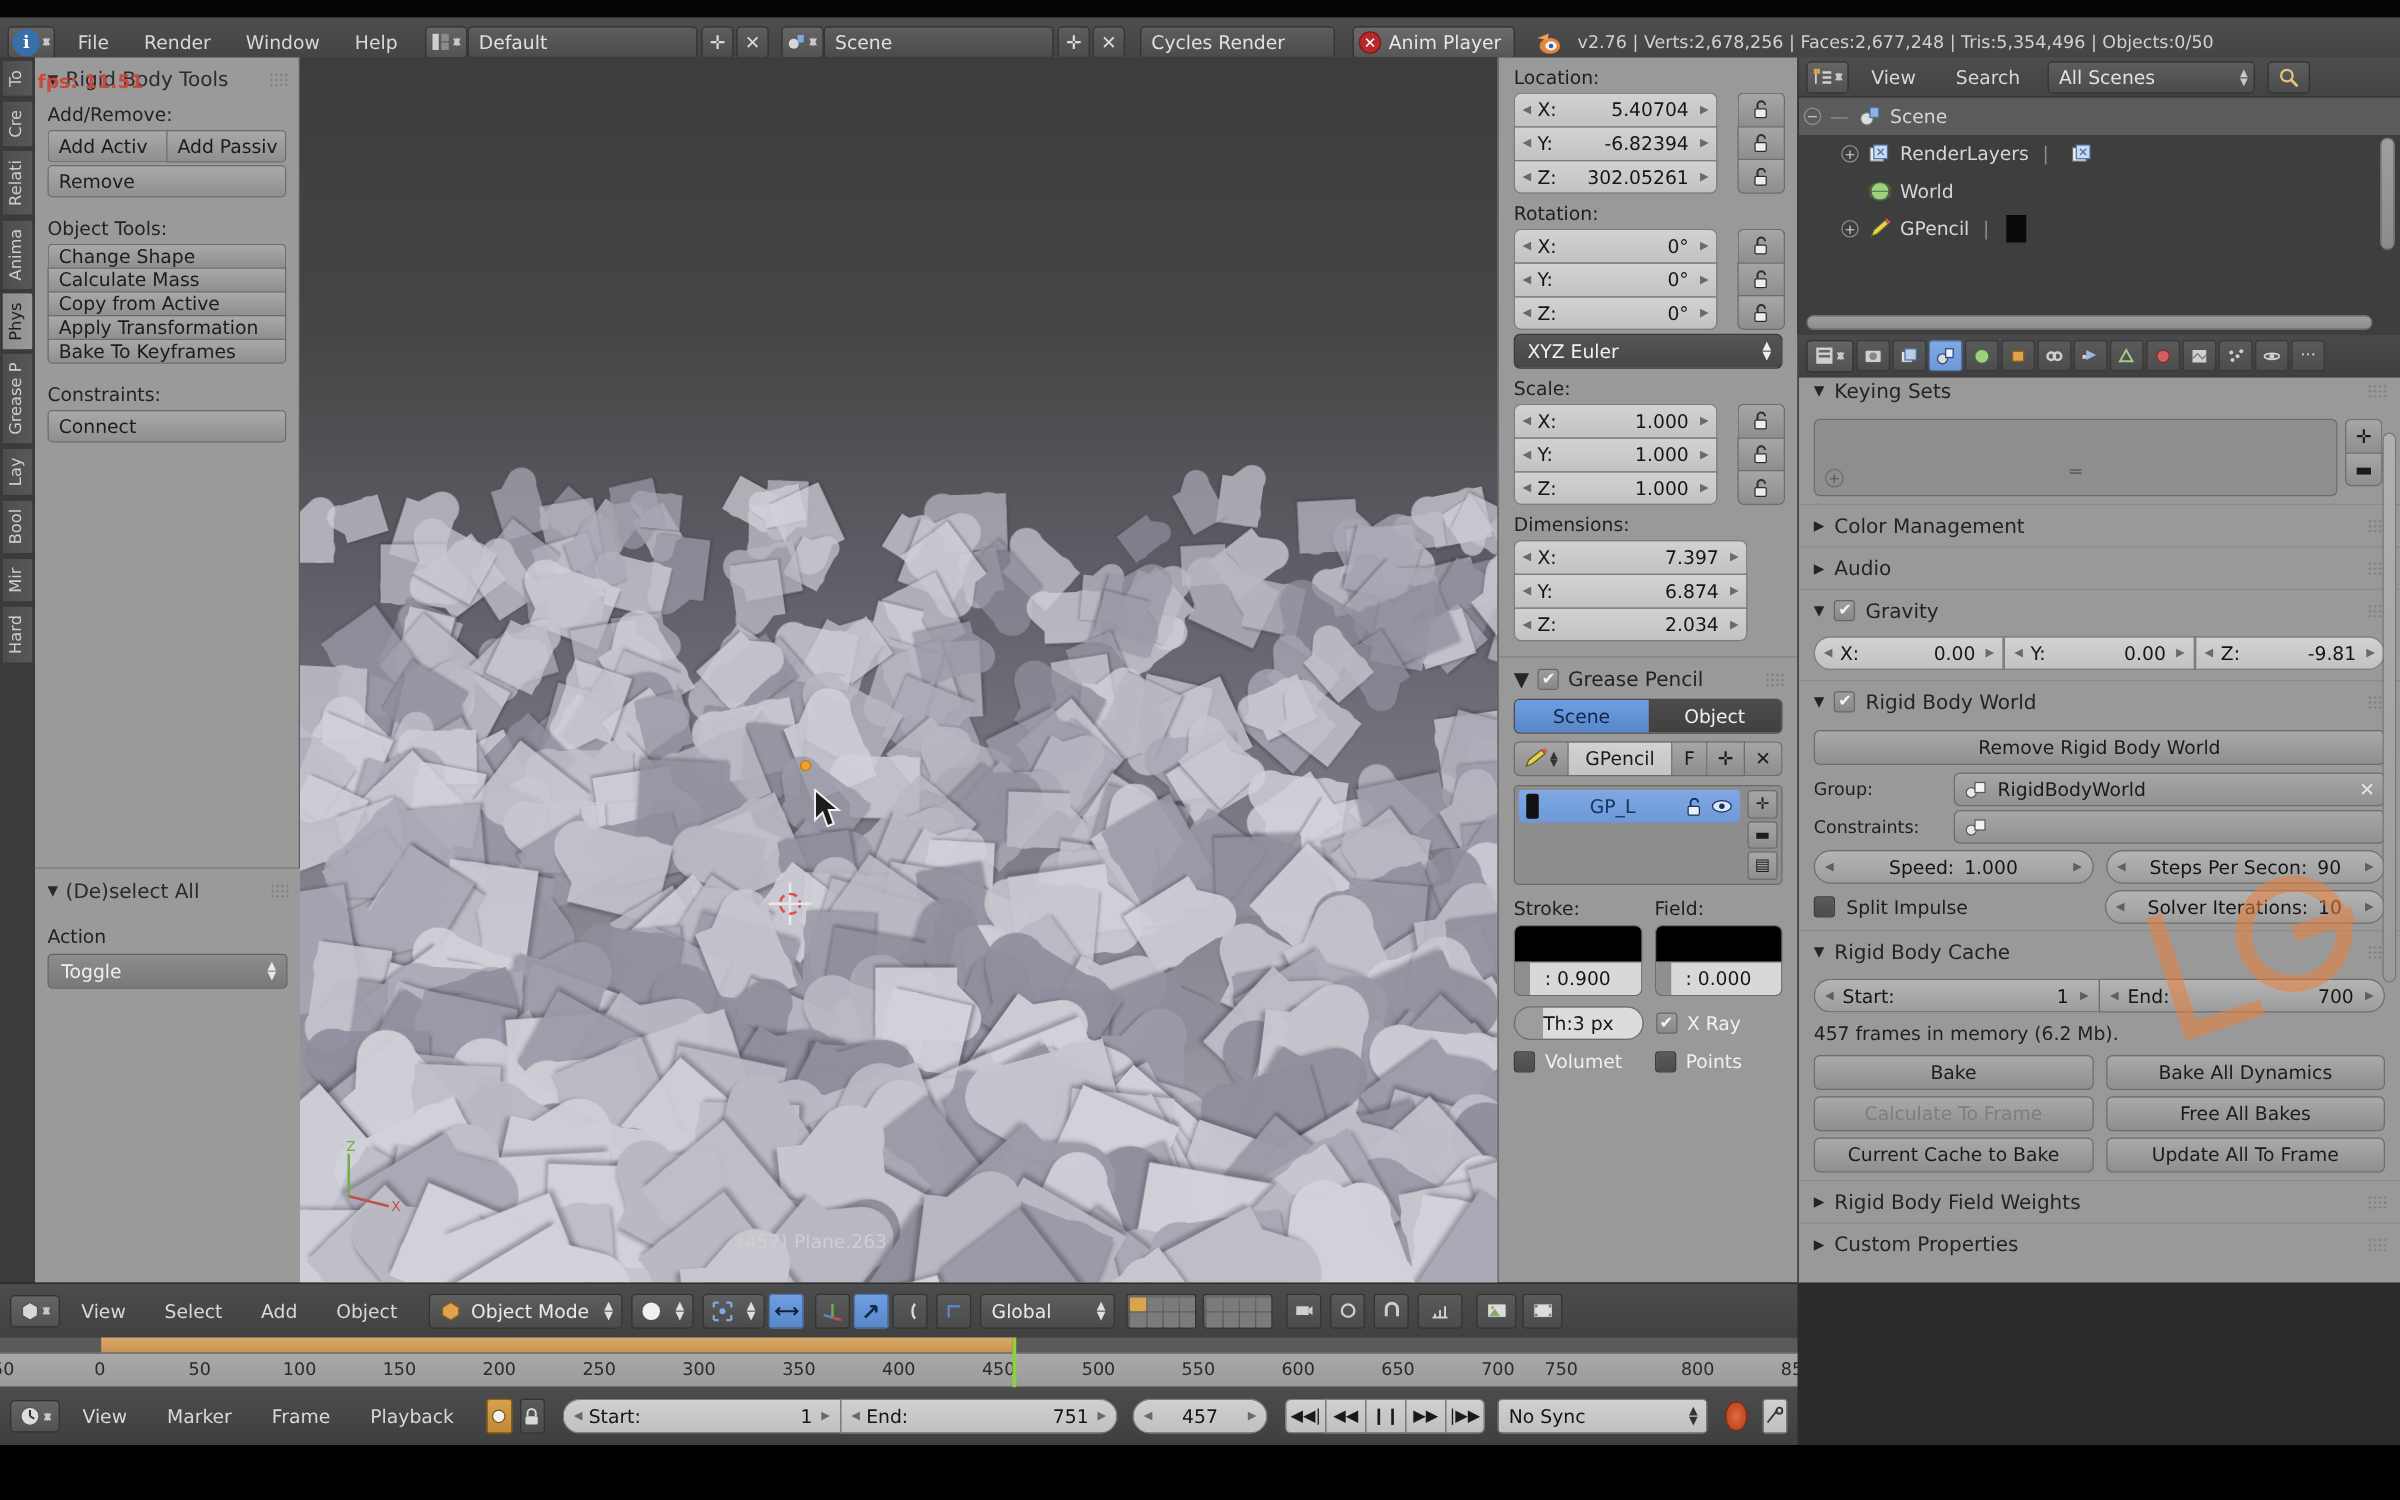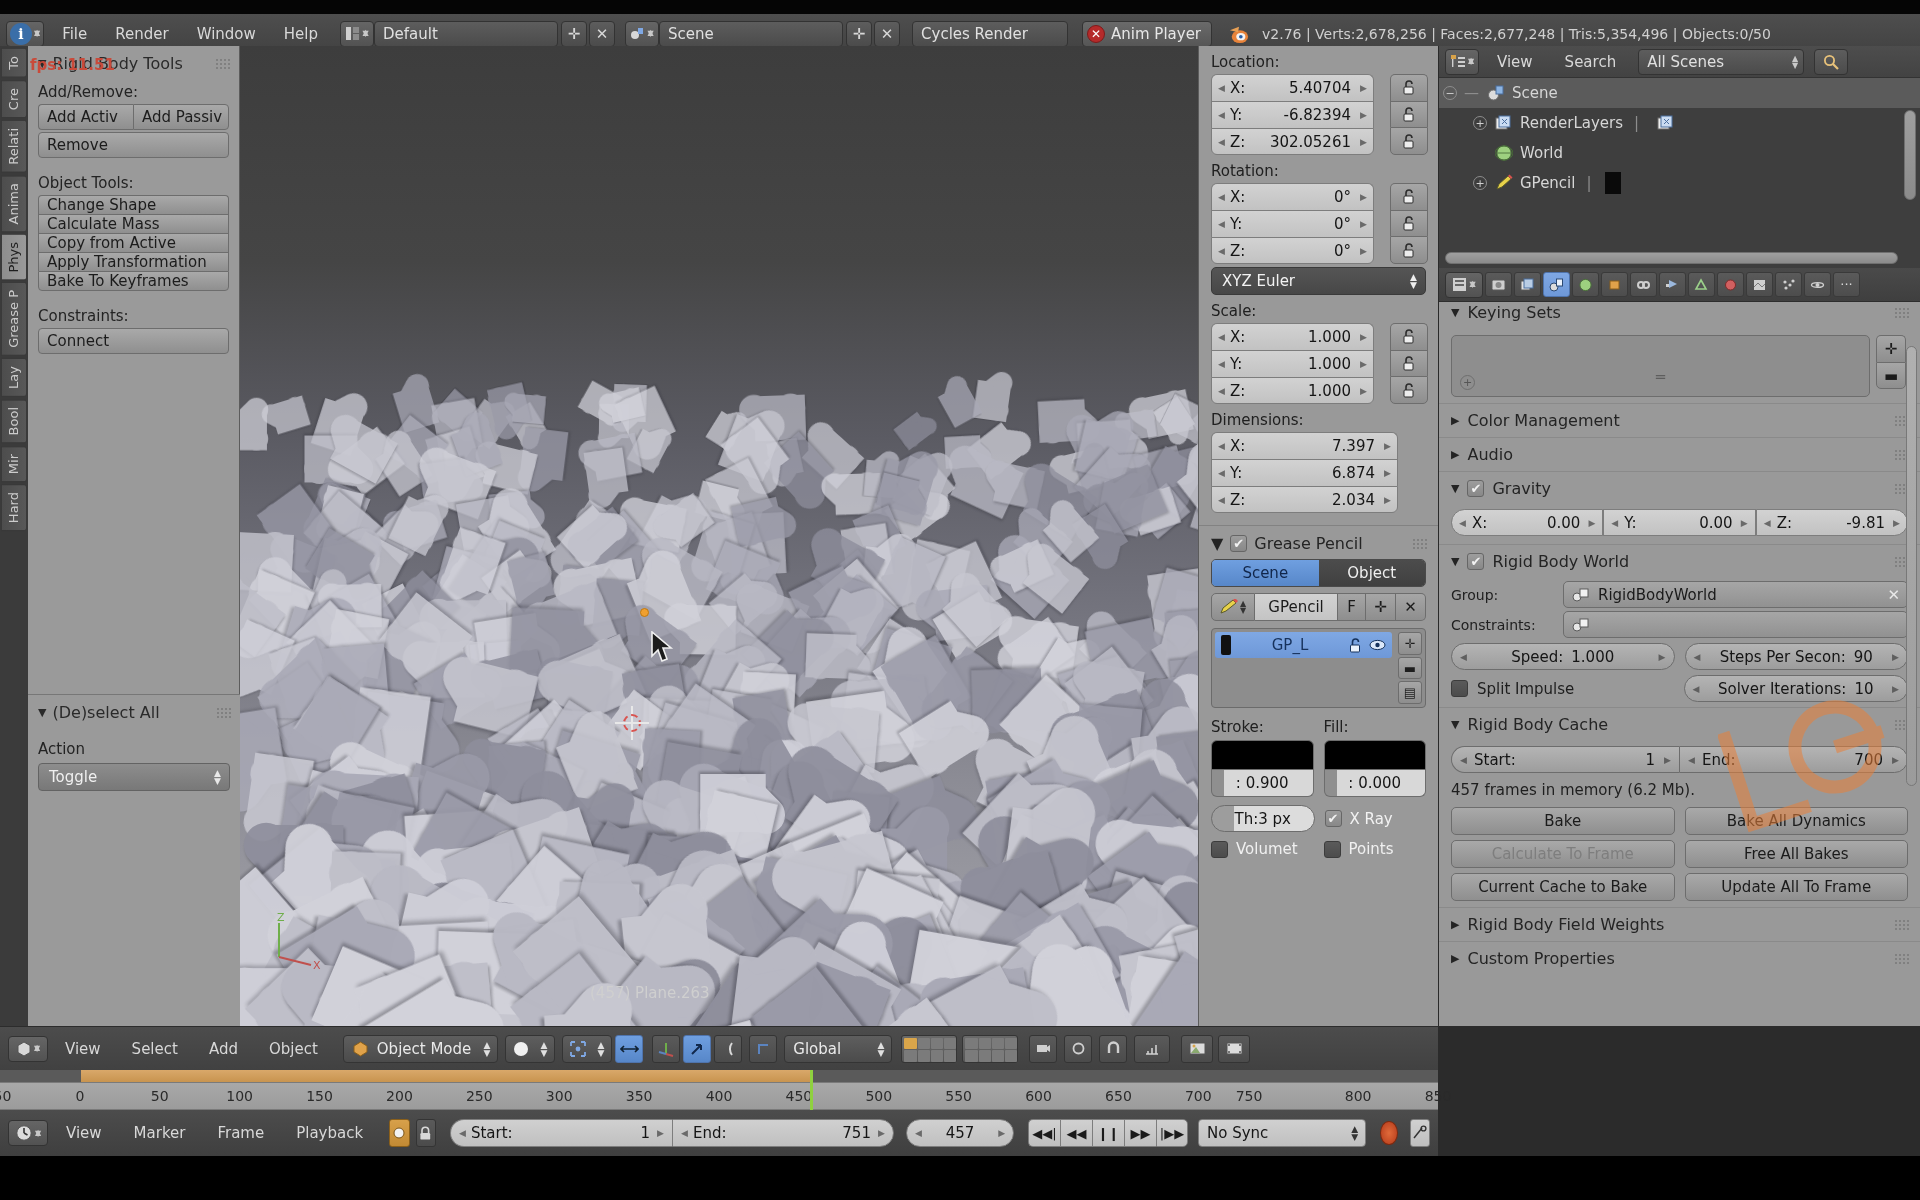--- a/index.html
+++ b/index.html
@@ -1167,21 +1167,21 @@
         <div>▤</div>
       </div>
     </div>
     <div class="sf-wrap">
       <div class="sf-col">
         <div class="t">Stroke:</div>
         <div class="swatch"></div>
         <div class="alpha">: 0.900</div>
       </div>
       <div class="sf-col">
-        <div class="t">Fill:</div>
+        <div class="t">Field:</div>
         <div class="swatch"></div>
         <div class="alpha">: 0.000</div>
       </div>
     </div>
     <div class="thline">
       <div class="thbtn">Th:3 px</div>
       <div class="xray">
         <span class="chk">✔</span>
         <span>X Ray</span>
       </div>
@@ -1427,20 +1427,21 @@
           <span class="ra">▶</span>
         </div>
       </div>
 
       <div class="sec-head">
         <span class="tri">▼</span>
         <span class="chk">✔</span>
         <span>Rigid Body World</span>
         <span class="grip"></span>
       </div>
+      <div class="wide-btn">Remove Rigid Body World</div>
       <div class="lr">
         <span class="lbl">Group:</span>
         <span class="field-flex">
           <svg width="19" height="16" viewBox="0 0 19 16">
               <circle cx="5" cy="10" r="4" fill="#e8e8e8" stroke="#5a5a5a"></circle>
               <rect x="8" y="2" width="8" height="8" fill="#f2f2f2" stroke="#5a5a5a"></rect>
             </svg>
           <span>RigidBodyWorld</span>
           <span class="xbtn">✕</span>
         </span>

